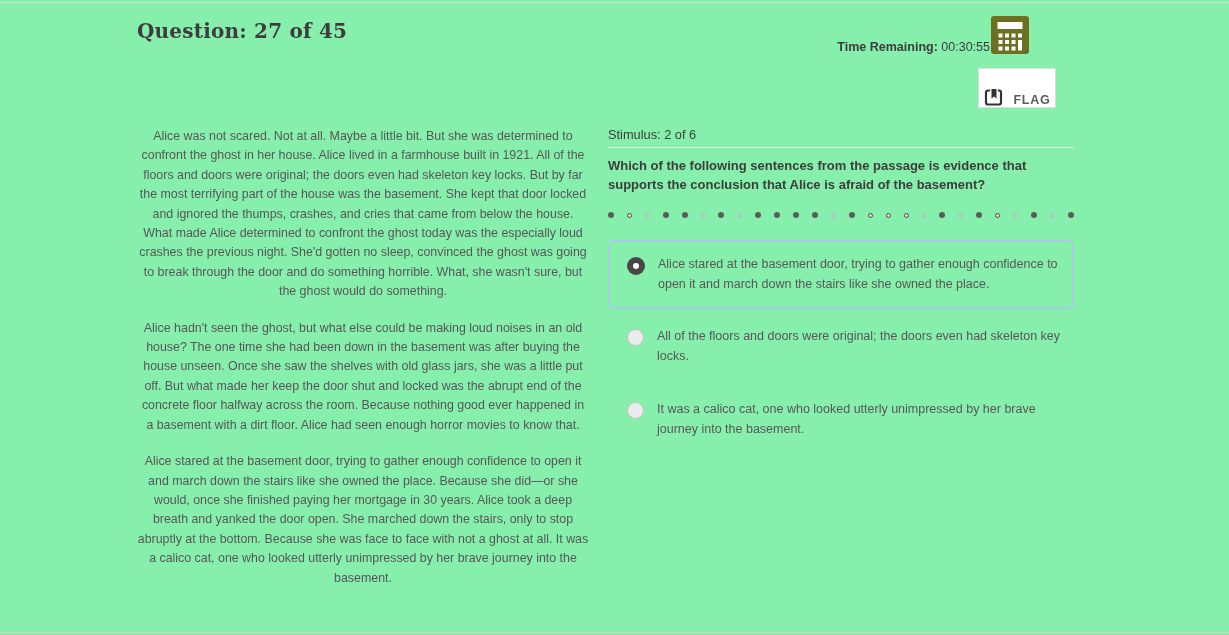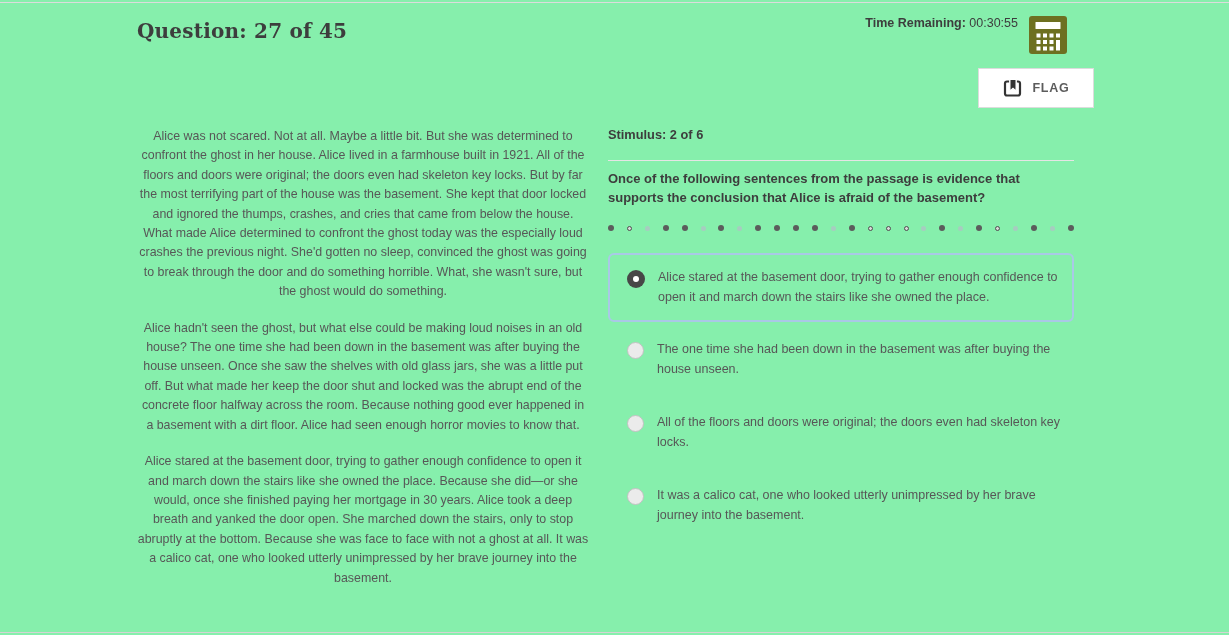--- a/index.html
+++ b/index.html
@@ -12,47 +12,47 @@
   .edge-line-top { position:absolute; top:2px; left:0; right:0; height:1px; background:#dcdcdc; }
   .edge-line-bottom { position:absolute; bottom:2px; left:0; right:0; height:1px; background:#d4d4d4; }
 
   
   .question-counter {
     position:absolute; left:137px; top:19px;
     font-family:"DejaVu Serif", serif; font-weight:700; font-size:20px;
     color:var(--text-heading, #3d3d3d); letter-spacing:0.2px;
   }
   .timer {
-    position:absolute; top:16px; left:852px; width:216px;
-    display:flex; align-items:flex-start; justify-content:flex-end; gap:10px;
+    position:absolute; top:16px; left:814px; width:216px;
+    display:flex; align-items:flex-end; justify-content:flex-end; 
   }
   .timer-text { font-size:12.5px; color:var(--text-heading, #3d3d3d); white-space:nowrap; }
   .timer-text b { font-weight:700; }
   .calc-icon { width:40px; height:38px; display:block; cursor:pointer; }
 
   .flag-btn {
-    position:absolute; left:978px; top:68px; width:116px; height:40px;
+    position:absolute; left:978px; top:68px; width:78px; height:40px;
     background:#fff; border:1px solid #dcdcdc;
-    display:flex; align-items:center; justify-content:center; gap:9px;
+    display:flex; align-items:flex-end; justify-content:center; gap:9px;
     cursor:pointer;
   }
   .flag-label { font-size:12.5px; font-weight:600; color:#5c5c5c; letter-spacing:0.8px; }
 
   
   .passage {
     position:absolute; left:137px; top:127px; width:452px;
     font-size:12.4px; line-height:19.4px; color:var(--text-body, #575757);
   }
   .passage p { margin:0 0 17px 0;text-align:center; }
 
   
   .qcol { position:absolute; left:608px; top:127px; width:466px; }
   .stimulus {
-    font-size:12.8px; font-weight:700; color:var(--text-heading, #3d3d3d);
-    padding-bottom:18px; border-bottom:1px solid #e5e5e5;
+    font-size:12.8px; font-weight:400; color:var(--text-heading, #3d3d3d);
+    padding-bottom:5px; border-bottom:1px solid #e5e5e5;
   }
   .prompt {
     margin-top:8px; font-size:13px; font-weight:700; line-height:19px;
     color:var(--text-heading, #3d3d3d);
   }
   .dots {
     margin-top:17px; height:8px;
     display:flex; justify-content:space-between; align-items:center;
   }
   .dot { border-radius:50%; flex-shrink:0; }
@@ -124,21 +124,21 @@
   </button>
 
   <div class="passage">
     <p>Alice was not scared. Not at all. Maybe a little bit. But she was determined to confront the ghost in her house. Alice lived in a farmhouse built in 1921. All of the floors and doors were original; the doors even had skeleton key locks. But by far the most terrifying part of the house was the basement. She kept that door locked and ignored the thumps, crashes, and cries that came from below the house. What made Alice determined to confront the ghost today was the especially loud crashes the previous night. She'd gotten no sleep, convinced the ghost was going to break through the door and do something horrible. What, she wasn't sure, but the ghost would do something.</p>
     <p>Alice hadn't seen the ghost, but what else could be making loud noises in an old house? The one time she had been down in the basement was after buying the house unseen. Once she saw the shelves with old glass jars, she was a little put off. But what made her keep the door shut and locked was the abrupt end of the concrete floor halfway across the room. Because nothing good ever happened in a basement with a dirt floor. Alice had seen enough horror movies to know that.</p>
     <p>Alice stared at the basement door, trying to gather enough confidence to open it and march down the stairs like she owned the place. Because she did—or she would, once she finished paying her mortgage in 30 years. Alice took a deep breath and yanked the door open. She marched down the stairs, only to stop abruptly at the bottom. Because she was face to face with not a ghost at all. It was a calico cat, one who looked utterly unimpressed by her brave journey into the basement.</p>
   </div>
 
   <div class="qcol">
     <div class="stimulus">Stimulus: 2 of 6</div>
-    <div class="prompt">Once of the following sentences from the passage is evidence that supports the conclusion that Alice is afraid of the basement?</div>
+    <div class="prompt">Which of the following sentences from the passage is evidence that supports the conclusion that Alice is afraid of the basement?</div>
 
     <div class="dots">
         <span class="dot dark"></span>
         <span class="dot ring"></span>
         <span class="dot teal"></span>
         <span class="dot dark"></span>
         <span class="dot dark"></span>
         <span class="dot teal"></span>
         <span class="dot dark"></span>
         <span class="dot teal"></span>
@@ -162,24 +162,20 @@
         <span class="dot dark"></span>
       </div>
 
     <div class="options">
       <div class="option selected">
         <span class="radio checked"></span>
         <span class="option-text">Alice stared at the basement door, trying to gather enough confidence to open it and march down the stairs like she owned the place.</span>
       </div>
       <div class="option">
         <span class="radio"></span>
-        <span class="option-text">The one time she had been down in the basement was after buying the house unseen.</span>
-      </div>
-      <div class="option">
-        <span class="radio"></span>
         <span class="option-text">All of the floors and doors were original; the doors even had skeleton key locks.</span>
       </div>
       <div class="option">
         <span class="radio"></span>
         <span class="option-text">It was a calico cat, one who looked utterly unimpressed by her brave journey into the basement.</span>
       </div>
     </div>
   </div>
 </div>
 

